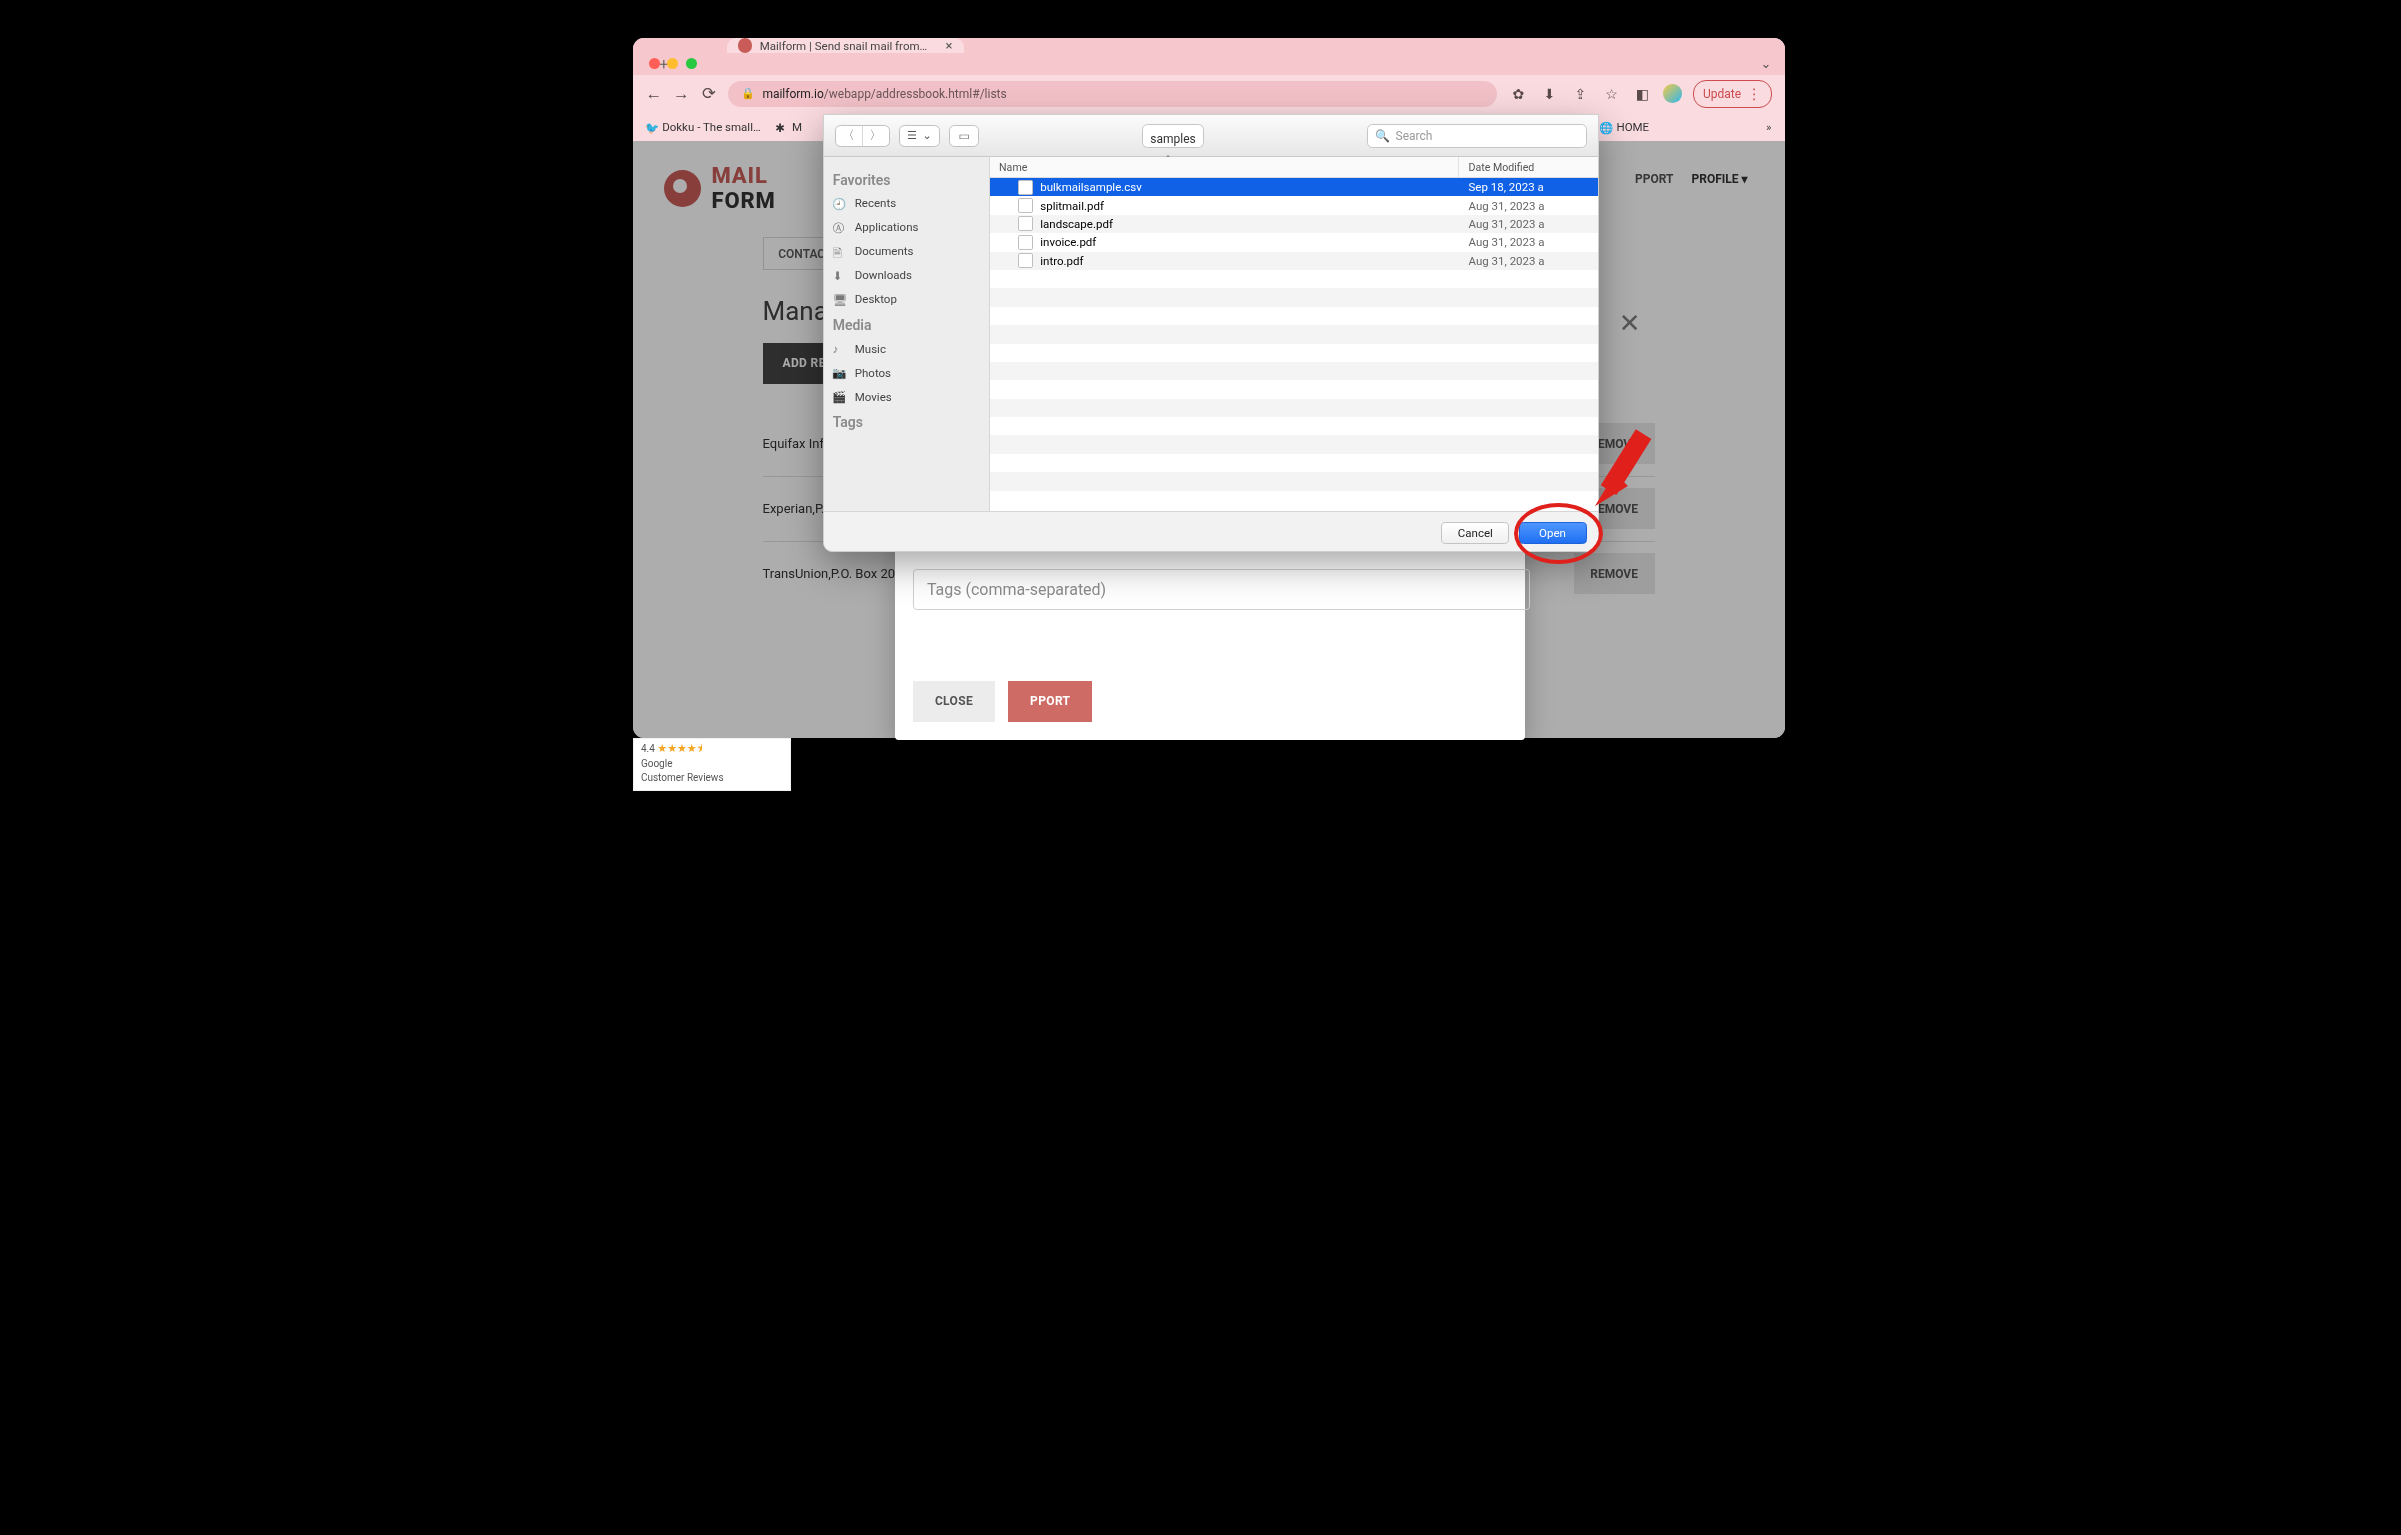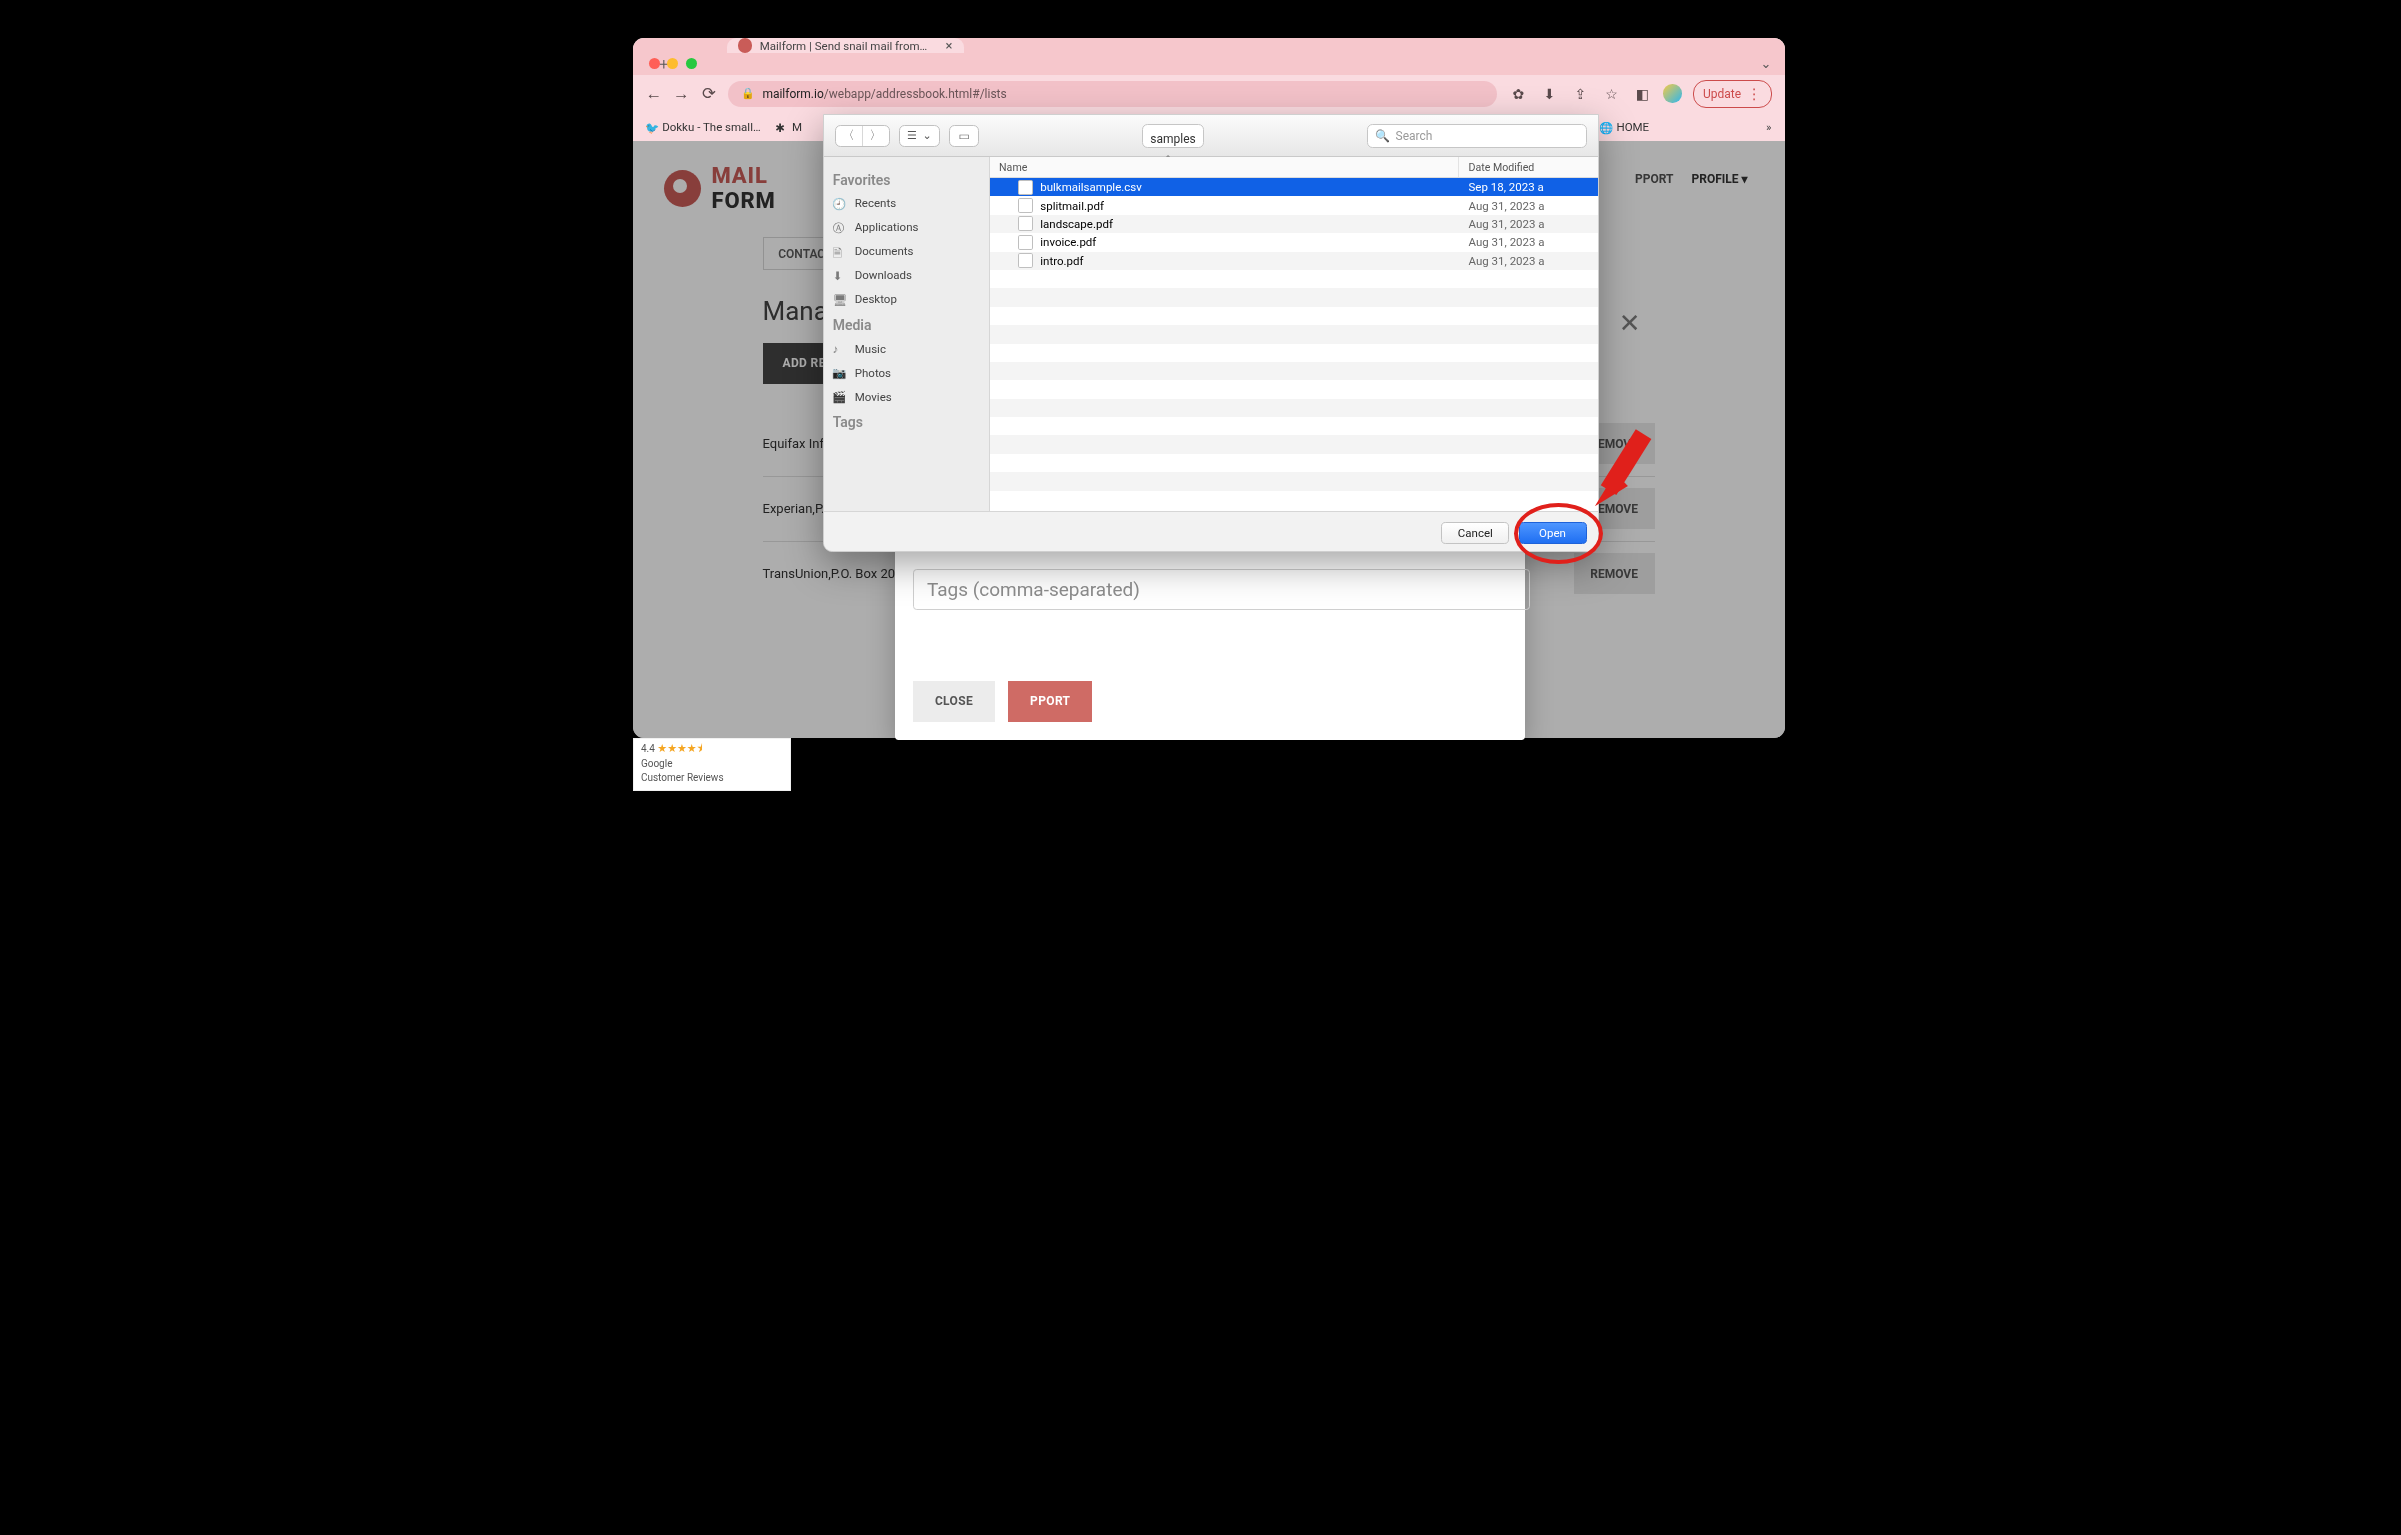--- a/index.html
+++ b/index.html
@@ -41,21 +41,21 @@
   .tabbtn{border:0.9px solid #d8d8d8;background:#fff;color:#5c5c5c;height:31px;display:flex;align-items:center;padding:0 14.7px;font-size:12px;font-weight:600;}
   .heading{margin:26px 0 16.6px 99px;font-size:26px;color:#444;}
   .addbtn{margin-left:99px;background:#444;color:#fff;border:none;height:41px;padding:0 20px;font-size:12px;font-weight:700;letter-spacing:.03em;}
   .rows{margin:28px 99px 0;}
   .row{display:flex;align-items:center;justify-content:space-between;height:64px;border-top:0.9px solid #e0e0e0;font-size:13px;color:#333;}
   .row:first-child{border-top:none;}
   .removebtn{background:#e9e9e9;border:none;height:41px;padding:0 16.6px;font-size:12px;font-weight:700;color:#555;}
   
   .modal{position:absolute;left:317px;top:280px;width:630px;height:460px;background:#fff;border-radius:3.7px;box-shadow:0 7.4px 28px rgba(0,0,0,.25);padding:18.4px;box-sizing:border-box;}
   .modal .mclose{position:absolute;right:-116px;top:28px;font-size:26px;color:#555;}
-  .tagsinput{width:589px;height:39px;border:0.9px solid #cfcfcf;border-radius:3.7px;padding:0 13px;font-size:19px;color:#888;display:flex;align-items:center;margin-top:271px;}
+  .tagsinput{width:589px;height:39px;border:0.9px solid #cfcfcf;border-radius:3.7px;padding:0 13px;font-size:16px;color:#888;display:flex;align-items:center;margin-top:271px;}
   .modalbtns{position:absolute;bottom:18.4px;left:18.4px;display:flex;gap:13px;}
   .mbtn{height:41px;padding:0 22px;border:none;font-size:12px;font-weight:700;letter-spacing:.03em;}
   .mcloseb{background:#ececec;color:#555;}
   .mupload{background:#cf6b65;color:#fff;}
   
   .dim{position:absolute;left:55px;top:141px;width:1152px;height:597px;background:rgba(0,0,0,.32);}
   
   .fdlg{position:absolute;left:245px;top:114px;width:774px;height:436px;border-radius:0 0 9.2px 9.2px;background:#ececec;border:0.9px solid #cfcfcf;box-shadow:0 13px 37px rgba(0,0,0,.35);overflow:hidden;}
   .ftool{height:41px;background:linear-gradient(#fbfbfb,#e7e7e7);border-bottom:0.9px solid #c9c9c9;display:flex;align-items:center;padding:0 11px;gap:9.2px;}
   .btnseg{display:flex;border:0.9px solid #c1c1c1;border-radius:5.5px;overflow:hidden;background:#fff;}

